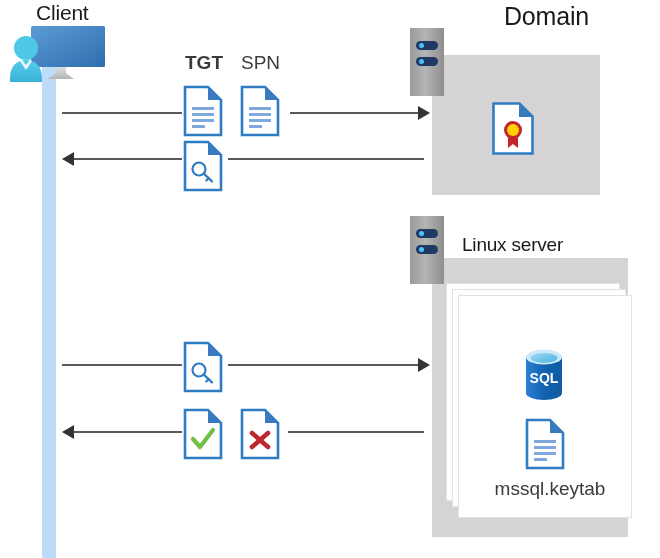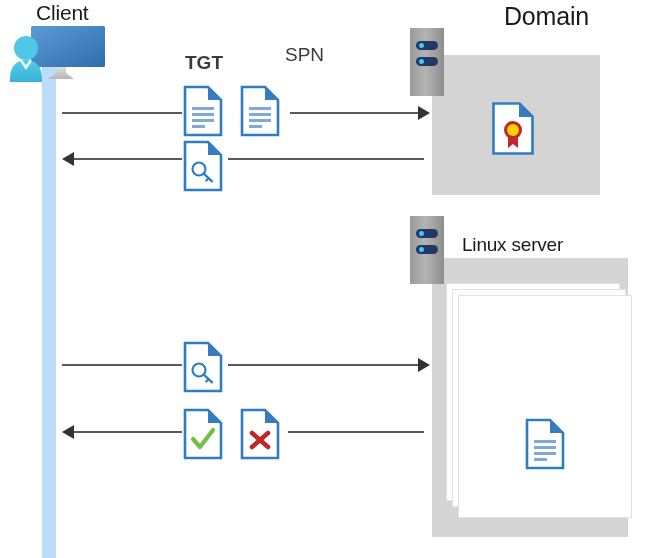--- a/index.html
+++ b/index.html
@@ -40,21 +40,21 @@
     left: 462px; top: 222px;
     font-size: 19px;
     margin-top: 12px;
   }
 
   .plain-label {
     color: #3b3b3b;
     font-size: 19px;
   }
   #tgt-label { left: 185px; top: 52px; font-weight: bold; }
-  #spn-label { left: 241px; top: 44px; margin-left: 44px; }
+  #spn-label { left: 241px; top: 52px; }
   #accepted-denied {
     left: 0; top: 467px; width: 440px;
     text-align: center;
     font-size: 19px;
     color: #3b3b3b;
   }
   #keytab-label {
     left: 455px; top: 478px;
     width: 190px;
     text-align: center;
@@ -286,26 +286,46 @@
     </svg>
   </div>
 
 
   <div class="abs card" id="card-back"></div>
   <div class="abs card" id="card-mid"></div>
   <div class="abs card" id="card-front">
     
   </div>
 
+  <div class="abs" style="left:521px; top:347px;">
+    <svg width="46" height="56" viewBox="0 0 46 56">
+      <defs>
+        <linearGradient id="gSqlBody" x1="0" y1="0" x2="1" y2="0">
+          <stop offset="0%" stop-color="#2a7fd4"></stop>
+          <stop offset="55%" stop-color="#1161ae"></stop>
+          <stop offset="100%" stop-color="#0f5ba3"></stop>
+        </linearGradient>
+        <linearGradient id="gSqlTop" x1="0" y1="0" x2="1" y2="1">
+          <stop offset="0%" stop-color="#9fd9f2"></stop>
+          <stop offset="100%" stop-color="#4db4e3"></stop>
+        </linearGradient>
+      </defs>
+      <path d="M5 10 h36 v36 a18 7 0 0 1 -36 0 z" fill="url(#gSqlBody)"></path>
+      <ellipse cx="23" cy="10" rx="18" ry="7.5" fill="#cfeaf7"></ellipse>
+      <ellipse cx="23" cy="11" rx="13.5" ry="5" fill="url(#gSqlTop)"></ellipse>
+      <text x="23" y="36" font-family="Liberation Sans, sans-serif" font-size="14" font-weight="bold" fill="#ffffff" text-anchor="middle">SQL</text>
+    </svg>
+  </div>
 
   <div class="abs" style="left:525px; top:418px;">
     <svg width="40" height="52" viewBox="0 0 40 52">
       <path d="M2 2 h23 l13 13 v35 h-36 z" fill="#ffffff" stroke="#2e7cc4" stroke-width="2.6"></path>
       <path d="M25 2 l13 13 h-13 z" fill="#3a7bbf"></path>
       <rect x="9" y="22" width="22" height="3" fill="#7fa9dc"></rect>
       <rect x="9" y="28" width="22" height="3" fill="#7fa9dc"></rect>
       <rect x="9" y="34" width="22" height="3" fill="#7fa9dc"></rect>
       <rect x="9" y="40" width="13" height="3" fill="#7fa9dc"></rect>
     </svg>
   </div>
 
+  <div class="abs" id="keytab-label">mssql.keytab</div>
 
 </div>
 
 </body></html>

